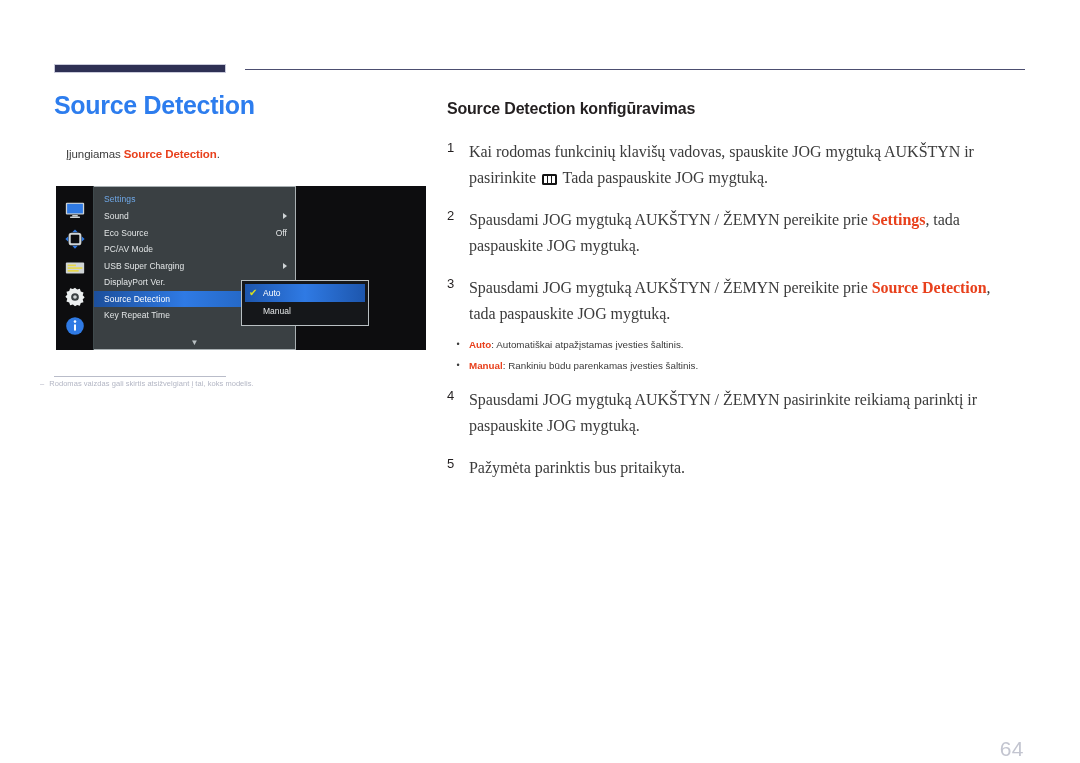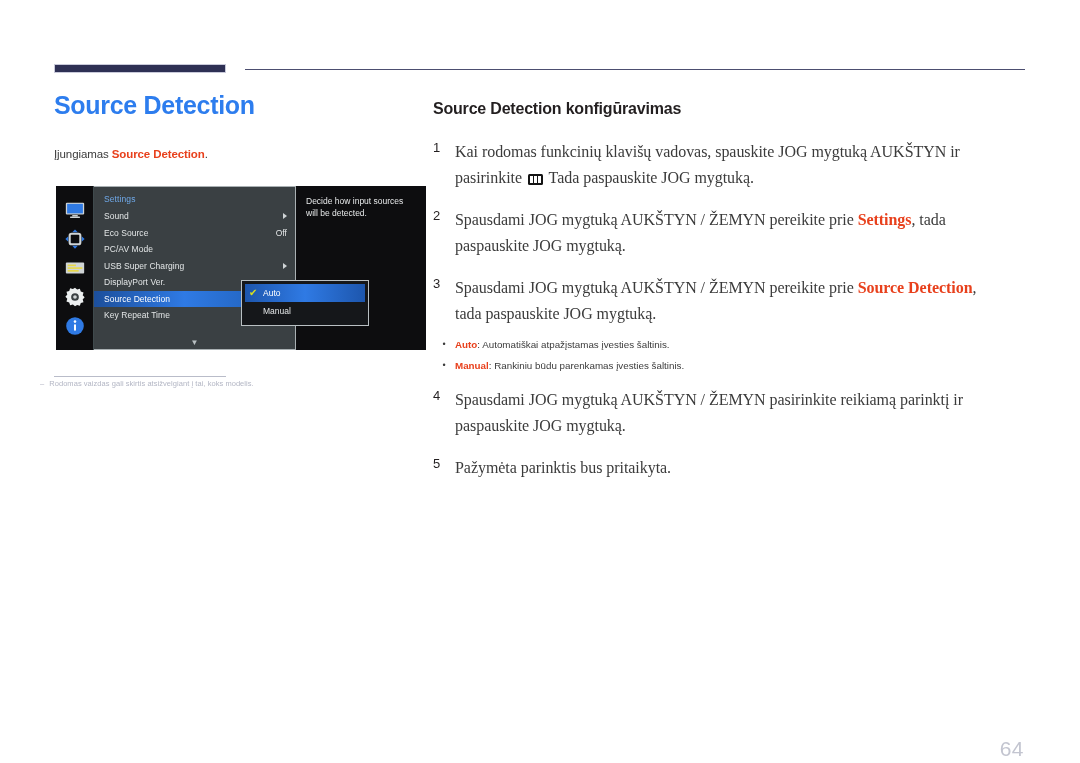--- a/index.html
+++ b/index.html
@@ -26,21 +26,21 @@
   }
 
   
   .left-col { position: absolute; left: 54px; top: 92px; width: 380px; }
   .doc-title {
     font-size: 25px; font-weight: bold; color: #2d7dee;
     letter-spacing: -0.3px; line-height: 1.1;
   }
   .lead {
     margin-top: 28px;
-    font-size: 11.5px; color: #3b3b3b; letter-spacing: -0.1px;
+    font-size: 11.5px; color: #3b3b3b; letter-spacing: -0.1px; margin-left: 12px;
   }
   .lead b { color: #e8401c; font-weight: bold; }
 
   
   .osd {
     position: absolute; left: 56px; top: 186px;
     width: 370px; height: 164px;
     background: #0d0d0f;
     display: flex;
   }
@@ -121,21 +121,21 @@
     width: 172px; height: 1px; background: #b9bcc9;
   }
   .footnote {
     position: absolute; left: 40px; top: 379px;
     font-size: 7.5px; color: #b3b6c4; letter-spacing: 0.05px;
     white-space: nowrap;
   }
   .footnote .dash { margin-right: 5px; }
 
   
-  .right-col { position: absolute; left: 433px; top: 100px; width: 572px; }
+  .right-col { position: absolute; left: 447px; top: 100px; width: 572px; }
   .sec-title {
     font-size: 16px; font-weight: bold; color: #231f20;
     letter-spacing: -0.2px;
   }
   .steps { margin-top: 21px; }
   .step { display: flex; margin-bottom: 16px; }
   .step-num {
     width: 22px; flex: 0 0 22px;
     font-size: 13px; color: #231f20; font-weight: normal;
     line-height: 1.25; padding-top: 1px;
@@ -266,21 +266,20 @@
           <span class="pop-check">✔</span>
           <span>Auto</span>
         </div>
         <div class="pop-row">
           <span class="pop-check blank">✔</span>
           <span>Manual</span>
         </div>
       </div>
     </div>
 
-    <div class="osd-desc">Decide how input sources will be detected.</div>
   </div>
 
   <div class="fn-rule"></div>
   <div class="footnote">
     <span class="dash">‒</span><span>Rodomas vaizdas gali skirtis atsižvelgiant į tai, koks modelis.</span>
   </div>
 
   <div class="right-col">
     <div class="sec-title">Source Detection konfigūravimas</div>
 

